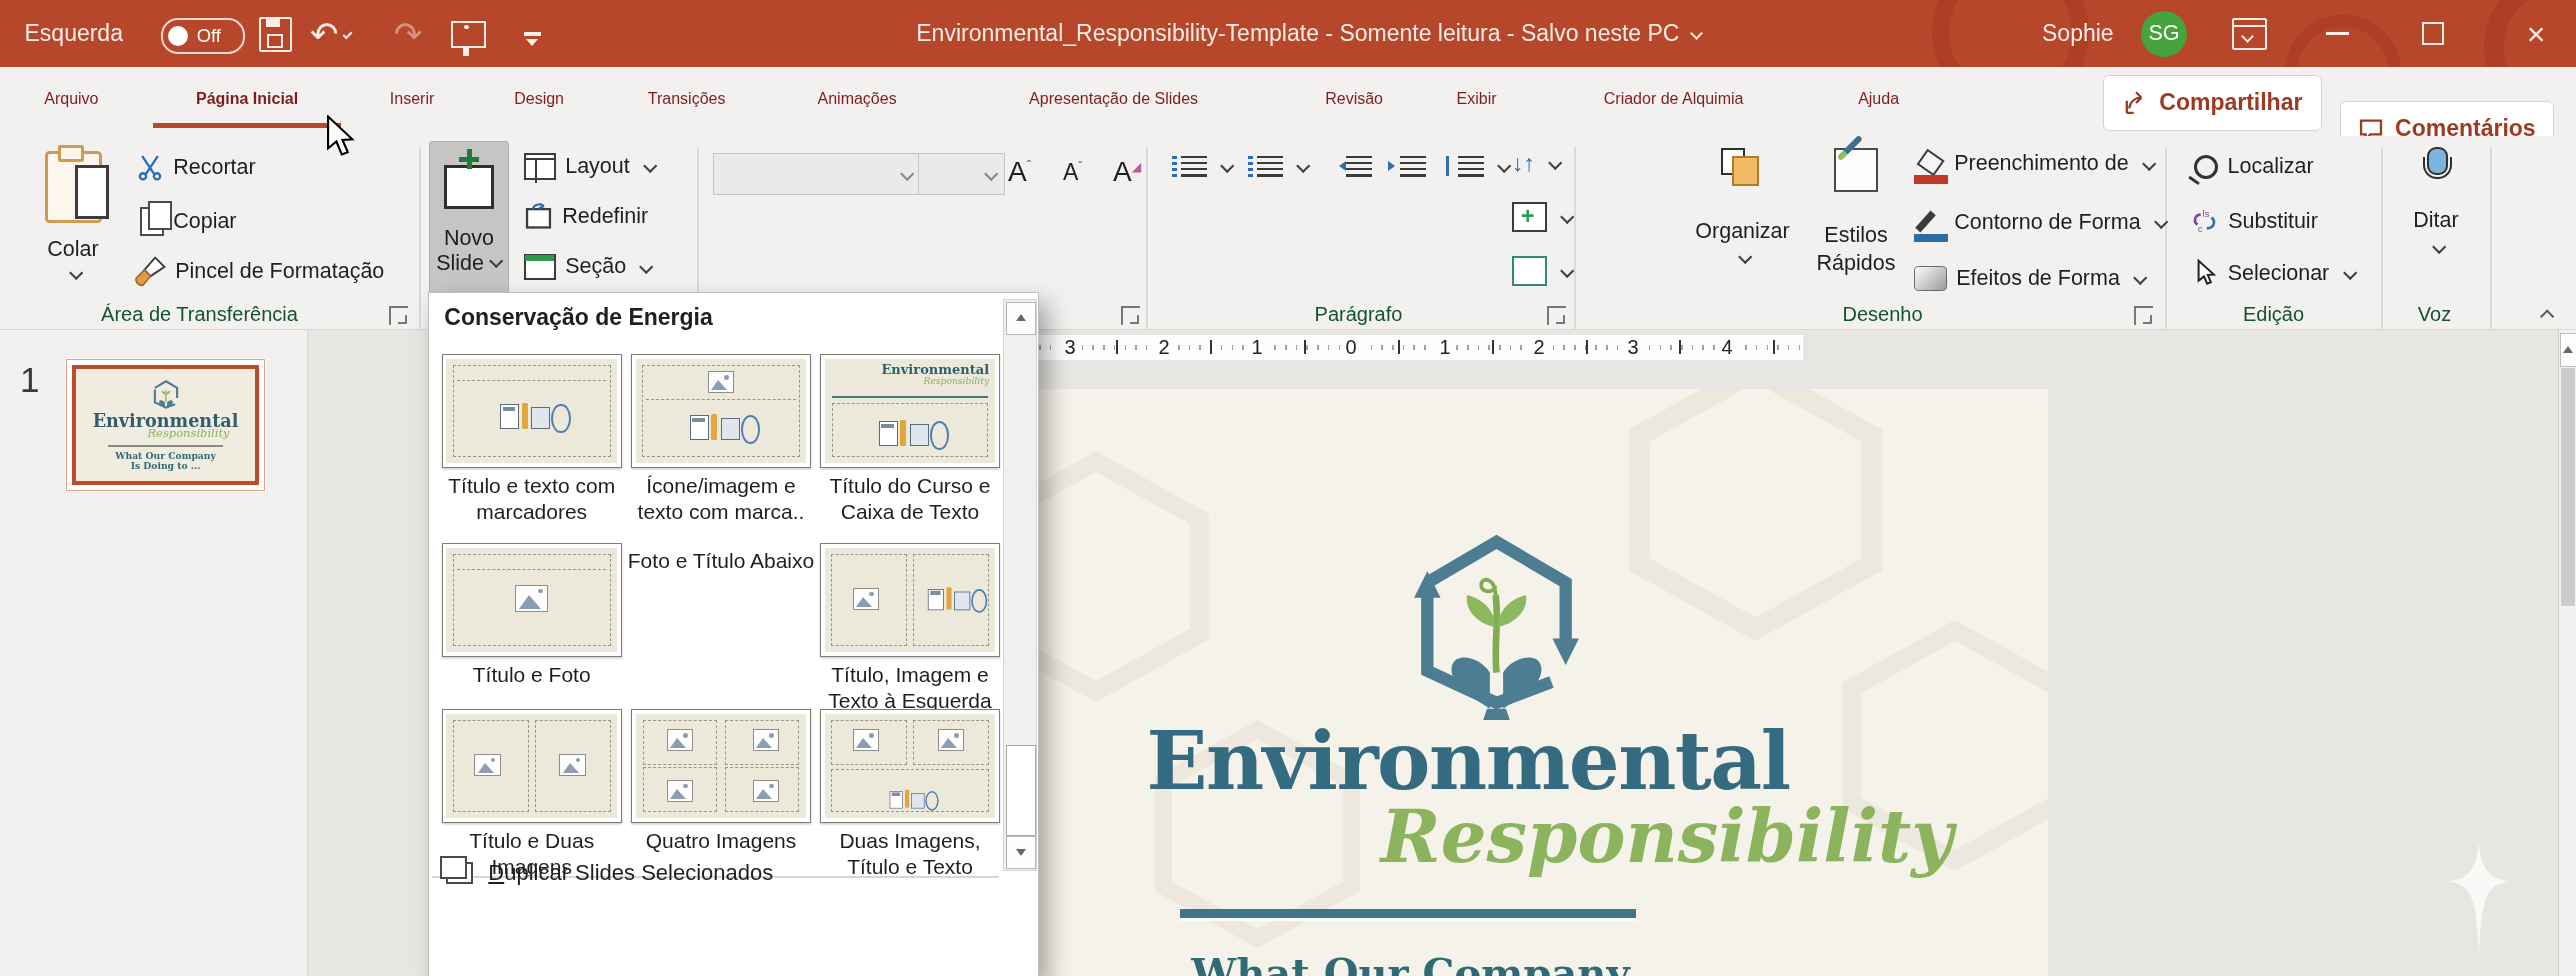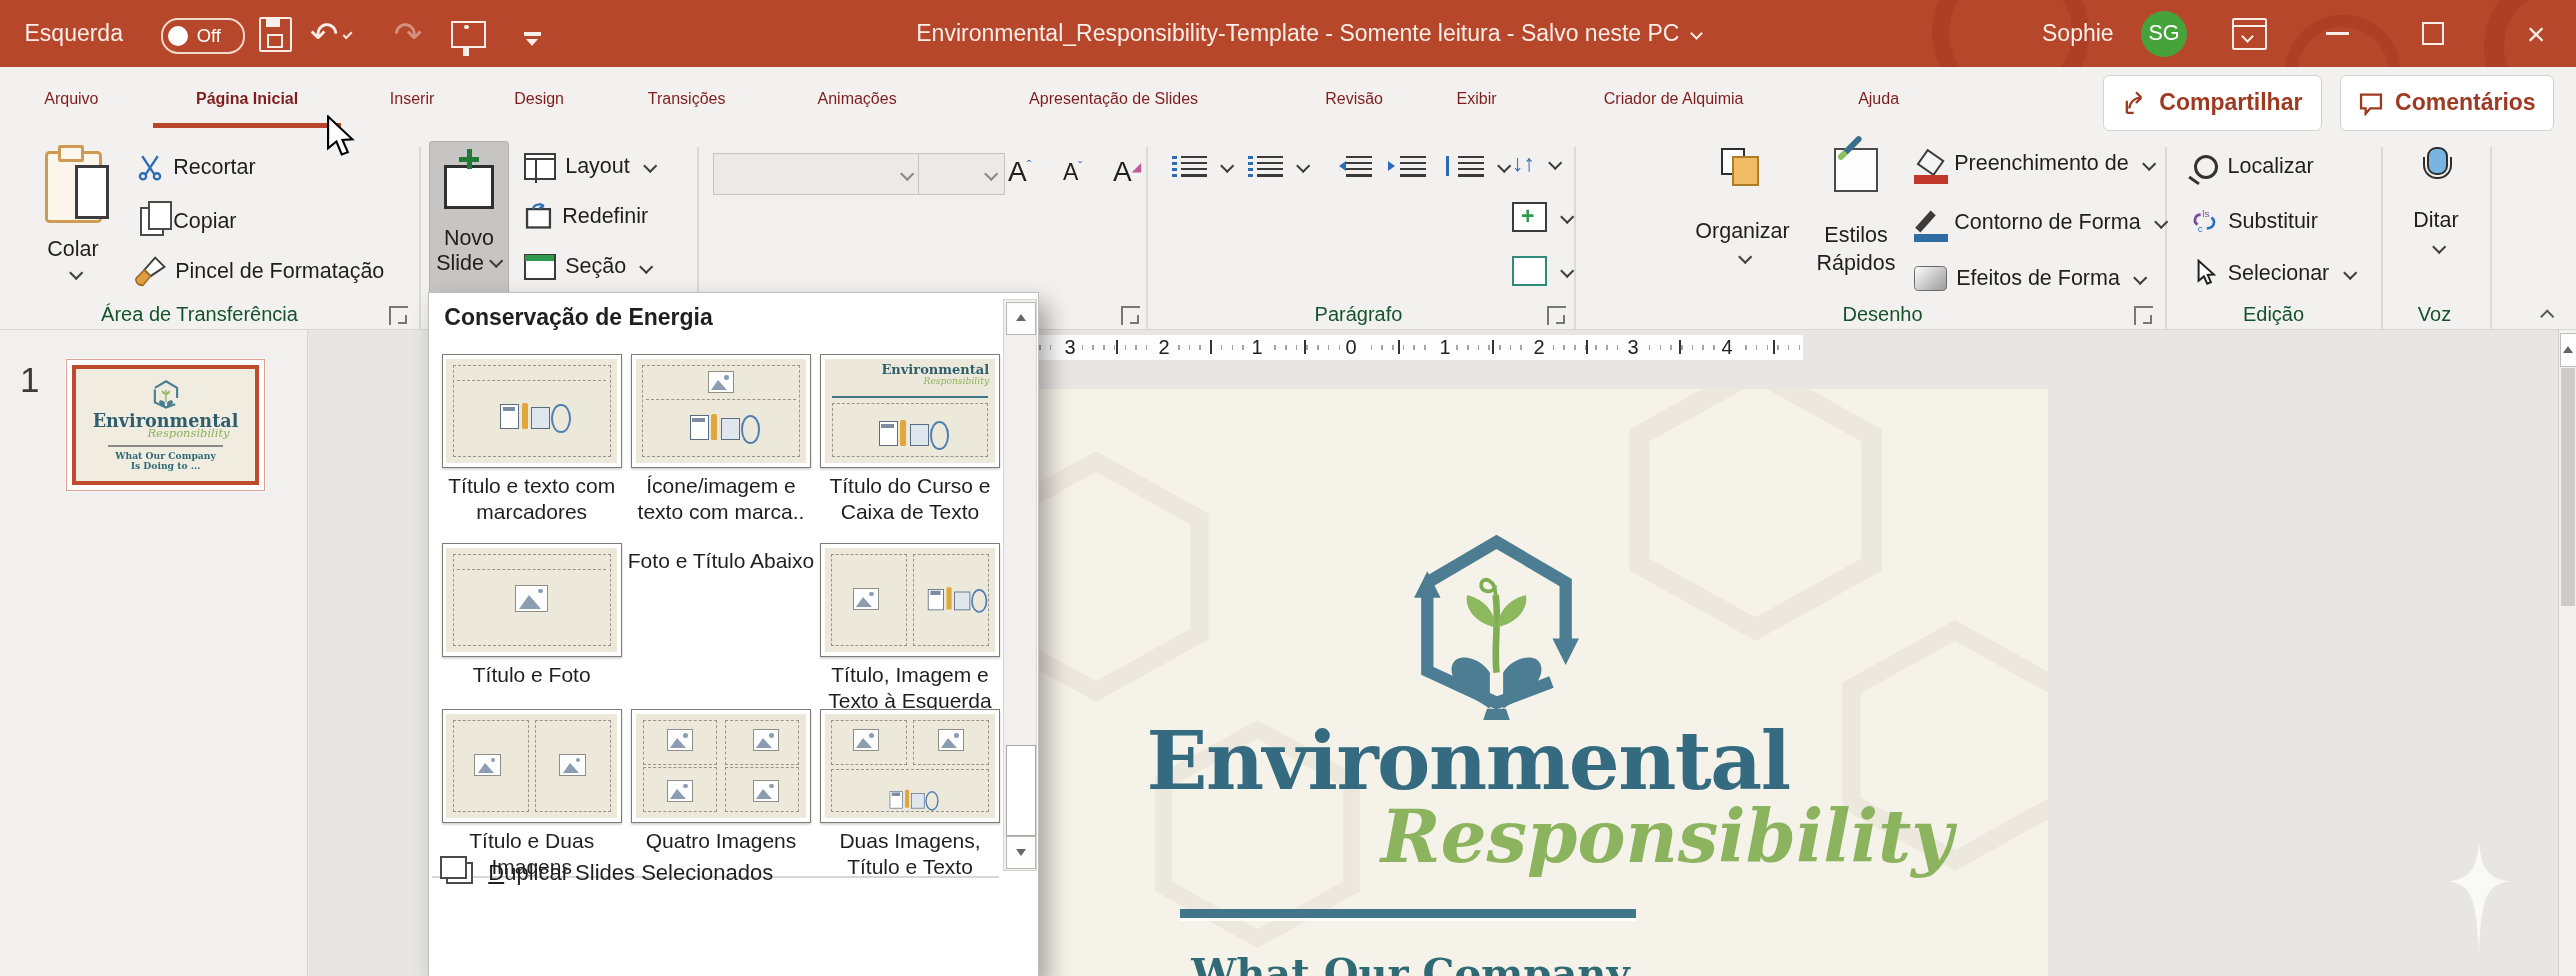--- a/index.html
+++ b/index.html
@@ -245,21 +245,21 @@
         <div class="tab" style="left: 1541px; width: 253px; justify-content: center;">Criador de Alquimia</div>
         <div class="tab" style="left: 1832px; width: 81px; justify-content: center;">Ajuda</div>
       </div>
     <div class="pillbtn" style="left:2103px;width:217px;">
       <svg width="26" height="26" viewBox="0 0 34 34">
           <path d="M5 30 L5 14 M5 30 L14 30" stroke="#9e3a22" stroke-width="3" fill="none"></path>
           <path d="M8 24 C10 13 18 10 24 10 M24 10 l-7 -7 M24 10 l-7 7" stroke="#9e3a22" stroke-width="3" fill="none"></path>
         </svg>
       <span>Compartilhar</span>
     </div>
-    <div class="pillbtn" style="left:2340px;width:212px;">
+    <div class="pillbtn" style="left:2340px;width:212px;margin-top:26px;">
       <svg width="26" height="26" viewBox="0 0 34 34">
           <path d="M4 6 h26 v18 h-14 l-6 7 v-7 h-6 z" stroke="#9e3a22" stroke-width="3" fill="none"></path>
         </svg>
       <span>Comentários</span>
     </div>
   </div>
 
   <svg id="cursor" width="35" height="44" viewBox="0 0 23 29">
     <path d="M2 1 L2 22 L7.5 17.5 L11 26 L15 24.5 L11.5 16.5 L18 16 Z" fill="#fff" stroke="#000" stroke-width="1.4"></path>
   </svg>

